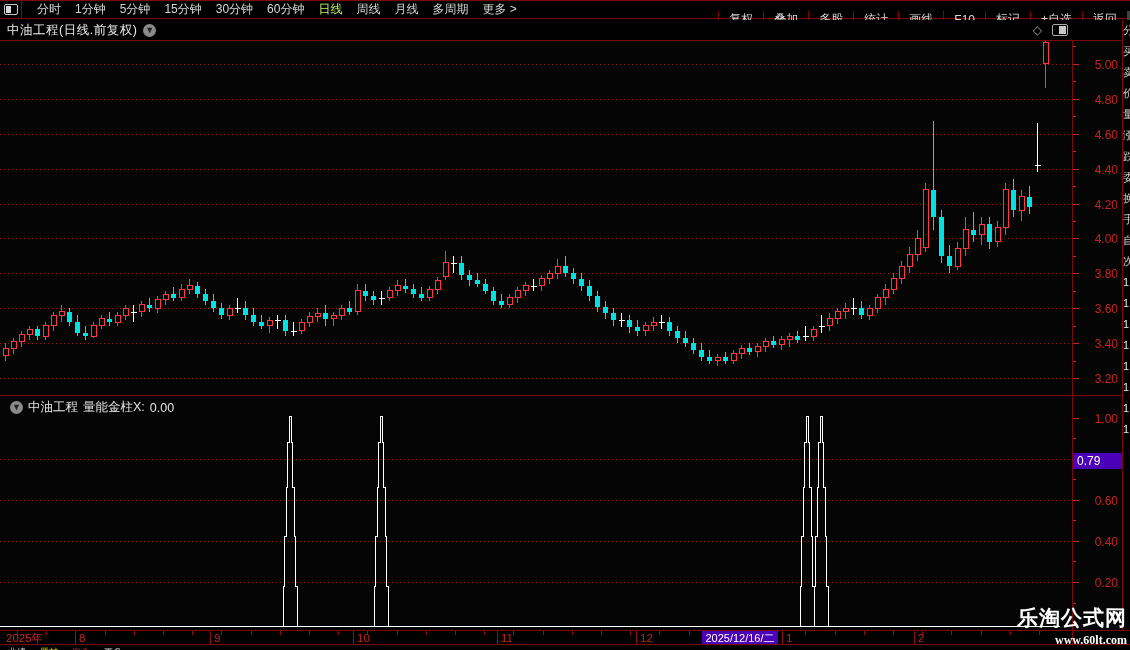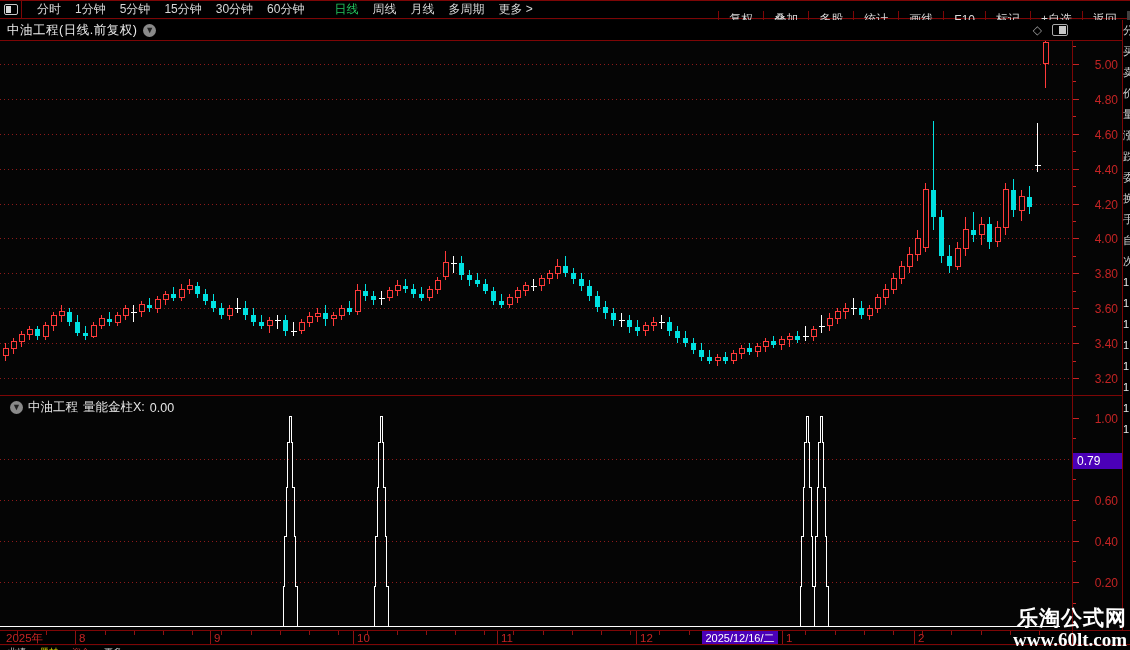--- a/index.html
+++ b/index.html
@@ -14,21 +14,21 @@
     position:absolute; top:0; left:0; width:1130px; height:19px;
     background:#000; border-top:1px solid #7d0606; border-bottom:1px solid #7d0606;
     display:flex; align-items:center; font-size:12px; color:#d8d8d8;
   }
   .layout-icon-wrap { width:22px; height:100%; display:flex; align-items:center;
     justify-content:center; border-right:1px solid #7d0606; }
   .layout-icon { width:14px; height:11px; border:1px solid #c8c8c8; border-radius:2px; position:relative; }
   .layout-icon::after { content:""; position:absolute; left:1px; top:1px; bottom:1px; width:5px; background:#d8d8d8; }
   .period-menu { display:flex; align-items:center; margin-left:8px; }
   .period-item { padding:0 7px; cursor:default; white-space:nowrap; }
-  .period-item.active { color:#22c55e;margin-left:16px; }
+  .period-item.active { color:#bef264; }
   .menubar .spacer { flex:1; }
   .toolbar-right { display:flex; align-items:center; height:100%; }
   .tool-btn { padding:0 10px; height:100%; display:flex; align-items:center;
     border-left:1px solid #7d0606; white-space:nowrap;margin-top:20px; }
   .tool-btn:last-child { border-right:3px solid #404040; }
   
   .titlebar {
     position:absolute; top:20px; left:0; width:1130px; height:20px;
     display:flex; align-items:center; font-size:12.5px; color:#ececec; background:#000;
   }
@@ -56,21 +56,21 @@
     overflow:hidden; background:#000; font-size:9px; display:flex; gap:14px; padding-left:8px; }
   
   .right-strip { position:absolute; top:20px; right:0; width:8px; height:610px;
     border-left:1px solid #7d0606; overflow:hidden; z-index:4; background:#000;
     font-size:11px; color:#ddd; line-height:21px; text-align:left; }
   .right-strip div { width:14px; }
   
   .watermark { position:absolute; right:3px; bottom:1px; text-align:right;
     z-index:40; color:#fff; pointer-events:none; }
   .watermark .wm1 { font-size:21px; font-weight:bold; letter-spacing:1px; line-height:26px; }
-  .watermark .wm2 { font-size:19px; font-weight:bold; font-family:"Liberation Serif", serif; line-height:18px; }
+  .watermark .wm2 { font-size:12px; font-weight:bold; font-family:"Liberation Serif", serif; line-height:18px; }
   svg { display:block; }
 </style>
 </head>
 <body>
 
 <div class="screen">
 
   <div class="menubar">
     <span class="layout-icon-wrap">
       <span class="layout-icon"></span>

